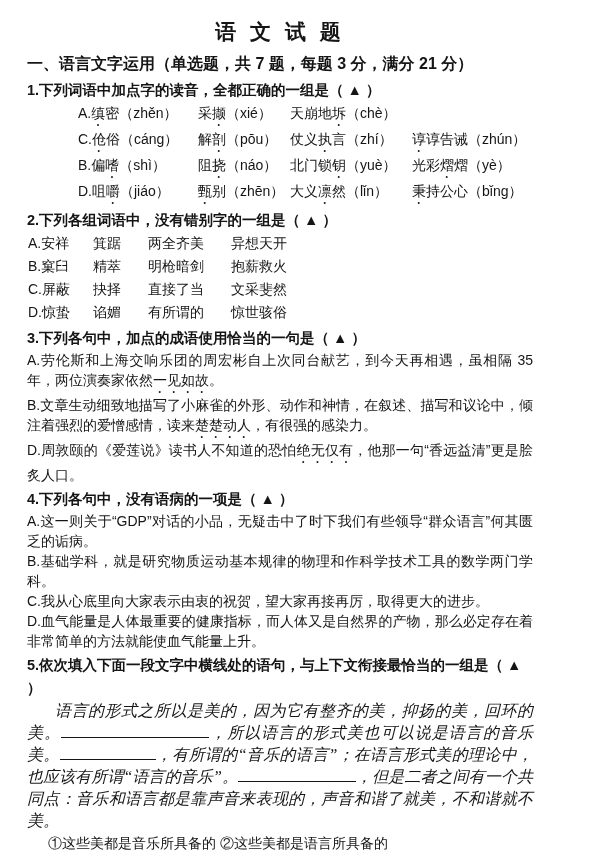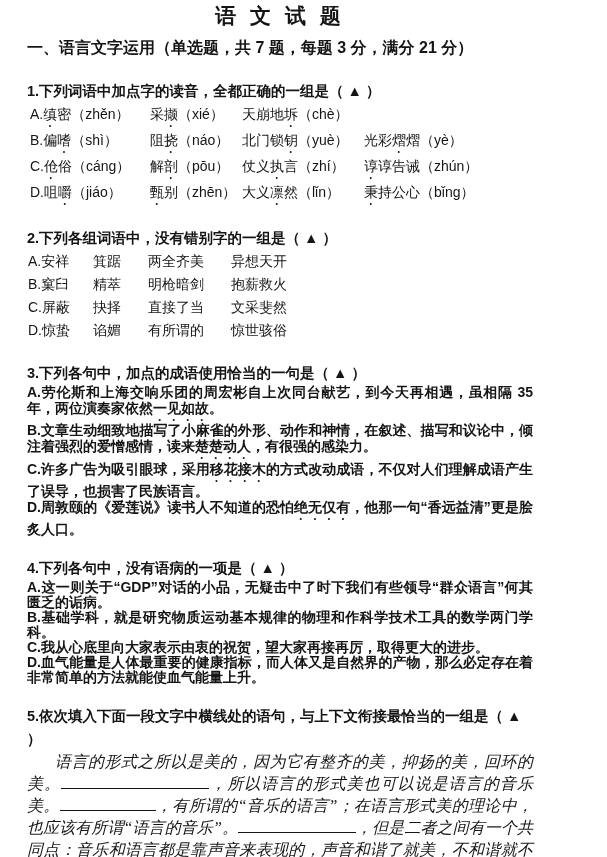--- a/index.html
+++ b/index.html
@@ -3,36 +3,36 @@
 <meta charset="utf-8">
 <style>
   * { margin:0; padding:0; box-sizing:border-box; }
   html,body { background:#ffffff; }
   body {
     width:607px; height:857px; overflow:hidden;
     color:#151515;
     font-family:"Liberation Sans", sans-serif;
     font-size:14px;
   }
-  .page { width:559px; height:857px; padding:0 26px 0 27px; }
+  .page { width:559px; height:857px; padding:16px 26px 0 27px; }
   .title {
     text-align:center; font-size:21px; font-weight:bold;
     letter-spacing:4px; line-height:32px; margin-bottom:4px;
   }
   .section { font-weight:bold; font-size:16px; line-height:24px; }
-  .stem { font-weight:bold; font-size:14.5px; line-height:23px; margin-top:20px; }
+  .stem { font-weight:bold; font-size:14.5px; line-height:23px; margin-top:3px; }
   .q1-row {
     display:grid; grid-template-columns:120px 92px 122px auto;
-    line-height:23px; padding-left:3px;
+    line-height:23px; padding-left:3px;margin-left:48px;
   }
   .q2-row {
     display:grid; grid-template-columns:65px 55px 83px auto;
     line-height:23px; padding-left:1px;
   }
-  .opt { line-height:15px; text-align:justify;font-weight:bold; }
+  .opt { line-height:20px; text-align:justify; }
   .em-dot {
     -webkit-text-emphasis:filled dot #151515;
     text-emphasis:filled dot #151515;
     -webkit-text-emphasis-position:under right;
     text-emphasis-position:under right;
   }
   .passage {
     font-family:"Liberation Serif", serif; font-style:italic;
     font-size:16px; line-height:22px; text-indent:28px; text-align:justify;
   }
@@ -54,30 +54,30 @@
   <div class="title">语 文 试 题</div>
   <div class="section">一、语言文字运用（单选题，共 7 题，每题 3 分，满分 21 分）</div>
 
   <div class="stem">1.下列词语中加点字的读音，全都正确的一组是（ ▲ ）</div>
   <div class="q1-row">
     <span><span>A.</span><span class="em-dot">缜</span><span>密（zhěn）</span></span>
     <span><span>采</span><span class="em-dot">撷</span><span>（xié）</span></span>
     <span><span>天崩地</span><span class="em-dot">坼</span><span>（chè）</span></span>
   </div>
   <div class="q1-row">
+    <span><span>C.</span><span class="em-dot">伧</span><span>俗（cáng）</span></span>
+    <span><span>解</span><span class="em-dot">剖</span><span>（pōu）</span></span>
+    <span><span>仗义</span><span class="em-dot">执</span><span>言（zhí）</span></span>
+    <span><span></span><span class="em-dot">谆</span><span>谆告诫（zhún）</span></span>
+  </div>
+  <div class="q1-row">
     <span><span>B.偏</span><span class="em-dot">嗜</span><span>（shì）</span></span>
     <span><span>阻</span><span class="em-dot">挠</span><span>（náo）</span></span>
     <span><span>北门锁</span><span class="em-dot">钥</span><span>（yuè）</span></span>
     <span><span>光彩</span><span class="em-dot">熠</span><span>熠（yè）</span></span>
-  </div>
-  <div class="q1-row">
-    <span><span>C.</span><span class="em-dot">伧</span><span>俗（cáng）</span></span>
-    <span><span>解</span><span class="em-dot">剖</span><span>（pōu）</span></span>
-    <span><span>仗义</span><span class="em-dot">执</span><span>言（zhí）</span></span>
-    <span><span></span><span class="em-dot">谆</span><span>谆告诫（zhún）</span></span>
   </div>
   <div class="q1-row">
     <span><span>D.咀</span><span class="em-dot">嚼</span><span>（jiáo）</span></span>
     <span><span></span><span class="em-dot">甄</span><span>别（zhēn）</span></span>
     <span><span>大义</span><span class="em-dot">凛</span><span>然（lǐn）</span></span>
     <span><span></span><span class="em-dot">秉</span><span>持公心（bǐng）</span></span>
   </div>
 
   <div class="stem">2.下列各组词语中，没有错别字的一组是（ ▲ ）</div>
   <div class="q2-row">
@@ -101,21 +101,20 @@
   <div class="q2-row">
     <span>D.惊蛰</span>
     <span>谄媚</span>
     <span>有所谓的</span>
     <span>惊世骇俗</span>
   </div>
 
   <div class="stem">3.下列各句中，加点的成语使用恰当的一句是（ ▲ ）</div>
   <p class="opt"><span>A.劳伦斯和上海交响乐团的周宏彬自上次同台献艺，到今天再相遇，虽相隔 35 年，两位演奏家依然</span><span class="em-dot">一见如故</span><span>。</span></p>
   <p class="opt"><span>B.文章生动细致地描写了小麻雀的外形、动作和神情，在叙述、描写和议论中，倾注着强烈的爱憎感情，读来</span><span class="em-dot">楚楚动人</span><span>，有很强的感染力。</span></p>
-  <p class="opt"><span>C.许多广告为吸引眼球，采用</span><span class="em-dot">移花接木</span><span>的方式改动成语，不仅对人们理解成语产生了误导，也损害了民族语言。</span></p>
   <p class="opt"><span>D.周敦颐的《爱莲说》读书人不知道的恐怕</span><span class="em-dot">绝无仅有</span><span>，他那一句“香远益清”更是脍炙人口。</span></p>
 
   <div class="stem">4.下列各句中，没有语病的一项是（ ▲ ）</div>
   <p class="opt">A.这一则关于“GDP”对话的小品，无疑击中了时下我们有些领导“群众语言”何其匮乏的诟病。</p>
   <p class="opt">B.基础学科，就是研究物质运动基本规律的物理和作科学技术工具的数学两门学科。</p>
   <p class="opt">C.我从心底里向大家表示由衷的祝贺，望大家再接再厉，取得更大的进步。</p>
   <p class="opt">D.血气能量是人体最重要的健康指标，而人体又是自然界的产物，那么必定存在着非常简单的方法就能使血气能量上升。</p>
 
   <div class="stem">5.依次填入下面一段文字中横线处的语句，与上下文衔接最恰当的一组是（ ▲ ）</div>
   <p class="passage"><span>语言的形式之所以是美的，因为它有整齐的美，抑扬的美，回环的美。</span><span class="blank b1"></span><span>，所以语言的形式美也可以说是语言的音乐美。</span><span class="blank b2"></span><span>，有所谓的“音乐的语言”；在语言形式美的理论中，也应该有所谓“语言的音乐”。</span><span class="blank b3"></span><span>，但是二者之间有一个共同点：音乐和语言都是靠声音来表现的，声音和谐了就美，不和谐就不美。</span></p>

